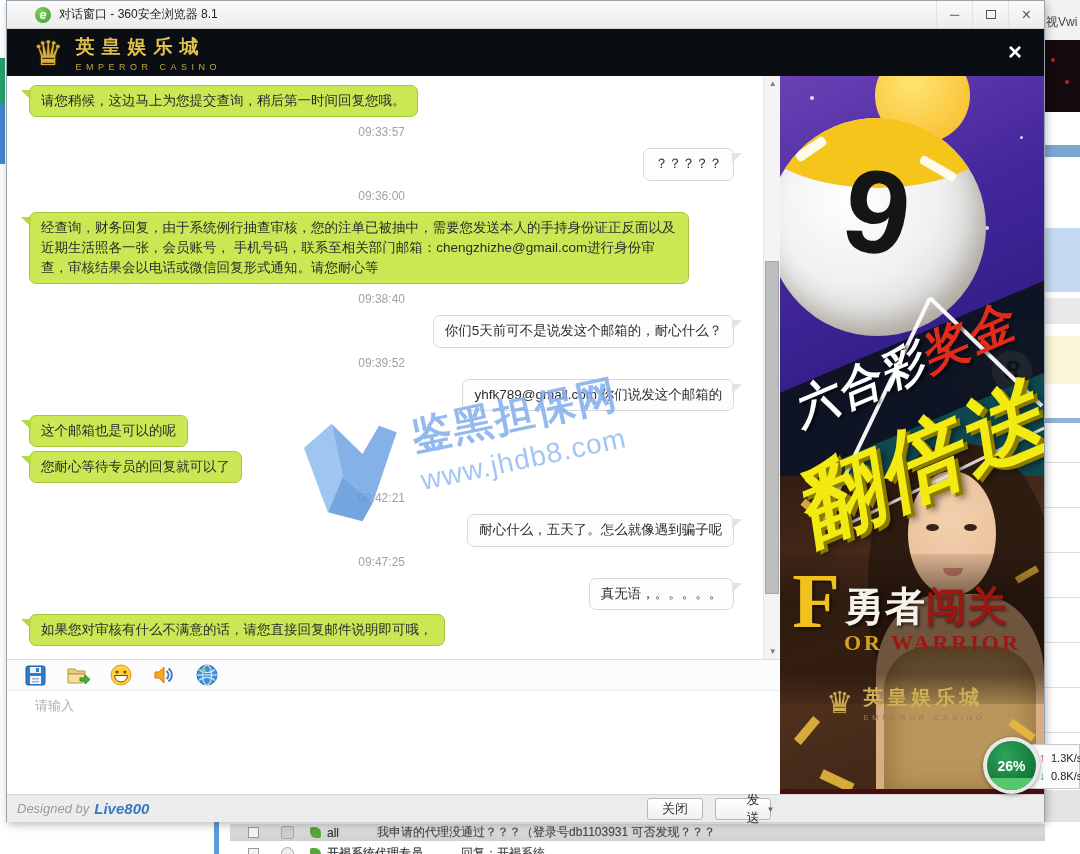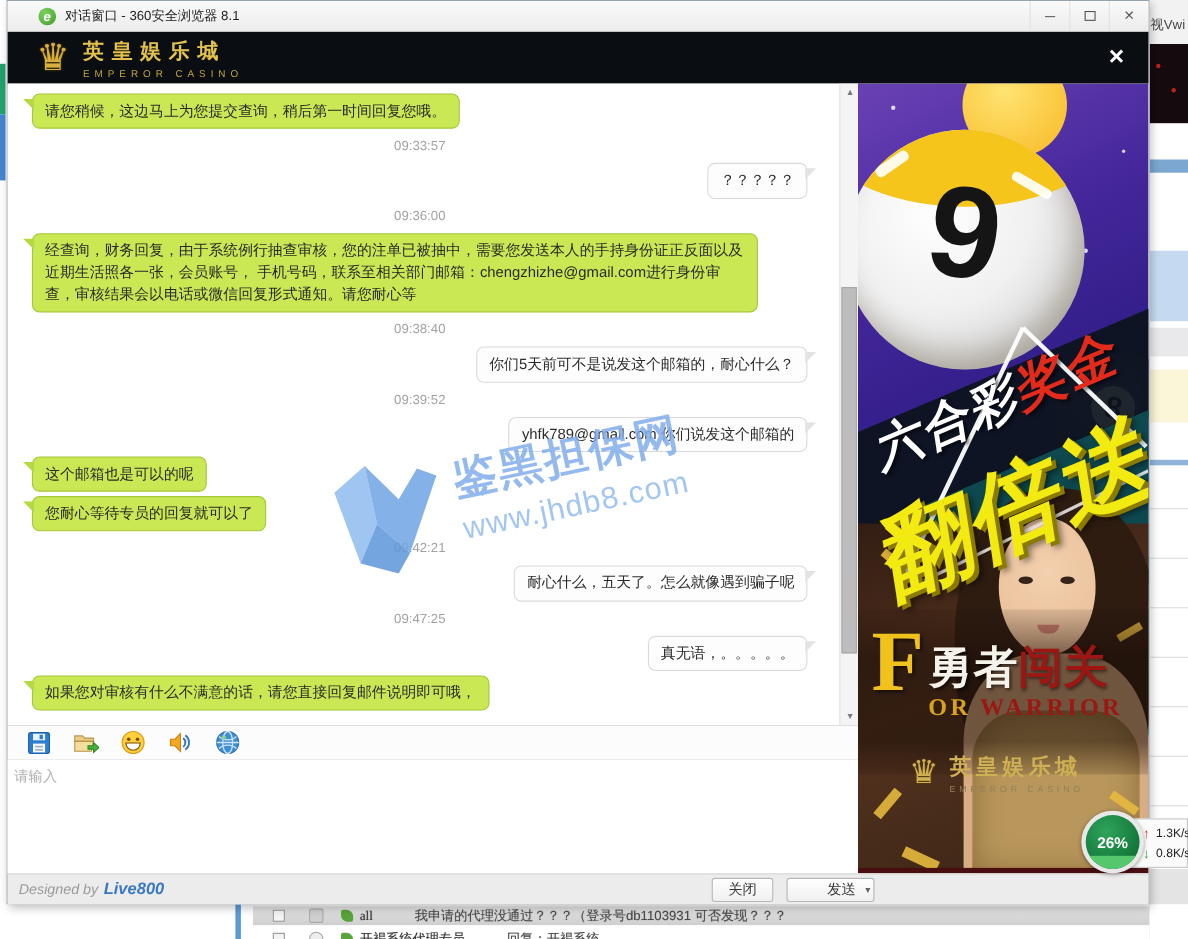--- a/index.html
+++ b/index.html
@@ -15,21 +15,21 @@
   .bgr-row { position:absolute; left:0; width:36px; }
   .bgr-line { position:absolute; left:0; width:36px; height:1px; background:#ddd; }
   .bg-bottom { position:absolute; left:0; top:822px; width:1045px; height:32px; background:#fff; overflow:hidden; }
   .bg-vline { position:absolute; left:214px; top:0; width:5px; height:32px; background:#5b9bd5; }
   .bgb-row1 { position:absolute; left:230px; top:2px; right:0; height:17px; background:linear-gradient(#e3e3e3,#cfcfcf); display:flex; align-items:center; }
   .bgb-row2 { position:absolute; left:230px; top:23px; right:0; height:16px; background:#fff; display:flex; align-items:center; }
   .bgb-check { width:11px; height:11px; border:1px solid #9a9a9a; background:#f4f4f4; margin-left:18px; }
   .bgb-ico { width:13px; height:13px; margin-left:22px; background:#cfcfcf; border:1px solid #a8a8a8; border-radius:2px; }
   .bgb-ico.circle { border-radius:50%; background:#eee; }
   .bgb-leaf { width:11px; height:11px; margin-left:16px; background:#57a43a; border-radius:2px 6px 2px 6px; }
-  .bgb-name { margin-left:6px; font-size:12px; color:#333; text-shadow:0 0 1px #999; white-space:nowrap;font-family:Liberation Serif, serif; }
+  .bgb-name { margin-left:6px; font-size:12px; color:#333; text-shadow:0 0 1px #999; white-space:nowrap; }
   .bgb-subj { margin-left:38px; font-size:12px; color:#4a4a4a; text-shadow:0 0 1px #999; white-space:nowrap; }
   .bg-left-sliver { position:absolute; left:0; top:28px; width:6px; height:794px; background:#fdfdfd; }
   .bg-left-sliver .g { position:absolute; left:0; top:30px; width:5px; height:46px; background:#23a06c; }
   .bg-left-sliver .b { position:absolute; left:0; top:76px; width:5px; height:60px; background:#4485cf; }
 
   
   .window { position:absolute; left:6px; top:0; width:1039px; height:822px; background:#fff; border:1px solid #98a4ad; box-shadow:2px 3px 8px rgba(0,0,0,.25); display:flex; flex-direction:column; }
   .titlebar { height:28px; background:linear-gradient(#fafafa,#ececec); border-bottom:1px solid #d4d4d4; display:flex; align-items:center; flex:none; }
   .app-icon { width:16px; height:16px; margin-left:28px; border-radius:50%; background:radial-gradient(circle at 35% 30%, #7ed05e, #3f9e2e); color:#fff; font-size:12px; font-weight:bold; font-style:italic; display:flex; align-items:center; justify-content:center; }
   .title-text { margin-left:8px; font-size:12px; color:#222; }
@@ -67,28 +67,28 @@
   .scroll-arrow { position:absolute; left:0; width:17px; height:15px; color:#7a7a7a; font-size:8px; display:flex; align-items:center; justify-content:center; }
   .scroll-arrow.down { bottom:0; }
   .scroll-thumb { position:absolute; left:1px; top:185px; width:14px; height:333px; background:#bdbdbd; border:1px solid #a6a6a6; }
 
   
   .toolbar { height:32px; background:#fcfcfc; border-top:1px solid #dedede; border-bottom:1px solid #ececec; display:flex; align-items:center; padding-left:16px; }
   .tool { width:24px; height:24px; margin-right:19px; display:flex; align-items:center; justify-content:center; cursor:pointer; }
 
   
   .composer { flex:1; position:relative; background:#fff; }
-  .composer textarea { width:100%; height:100%; border:none; outline:none; resize:none; padding:6px 6px; font-size:13px; color:#333; font-family:"Liberation Sans", sans-serif; }
+  .composer textarea { width:100%; height:100%; border:none; outline:none; resize:none; padding:6px 28px; font-size:13px; color:#333; font-family:"Liberation Sans", sans-serif; }
   .composer textarea::placeholder { color:#b0b0b0; }
   .footerbar { height:28px; background:#ececec; border-top:1px solid #d6d6d6; position:relative; display:flex; align-items:center; flex:none; }
   .designed { margin-left:10px; font-size:13px; font-style:italic; color:#9a9a9a; }
   .live800 { font-size:15px; font-weight:bold; font-style:italic; color:#3a78c0; margin-left:5px; }
   .fbtn { position:absolute; top:3px; height:22px; background:linear-gradient(#ffffff,#f0f0f0); border:1px solid #b8b8b8; border-radius:3px; font-size:13px; color:#333; display:flex; align-items:center; justify-content:center; cursor:pointer; }
   .fbtn.close { left:640px; width:56px; }
-  .fbtn.send { left:708px; width:80px;padding-left:35px; }
+  .fbtn.send { left:708px; width:56px;padding-left:35px; }
   .send-caret { font-size:8px; color:#666; margin-left:7px; }
 
   
   .ad { position:relative; width:264px; height:718px; overflow:hidden; cursor:pointer; }
   .ad-top { position:absolute; left:0; top:0; width:264px; height:445px; background:linear-gradient(155deg,#6a41b5 0%,#44279b 35%,#2f1c85 65%,#1e1468 100%); }
   .moon { position:absolute; left:95px; top:-28px; width:95px; height:95px; border-radius:50%; background:radial-gradient(circle at 40% 35%, #ffe473, #f7b822); }
   .sparkle { position:absolute; width:4px; height:4px; background:#fff; border-radius:50%; opacity:.8; }
   .ball9 { position:absolute; left:-12px; top:42px; width:218px; height:218px; border-radius:50%; overflow:hidden; background:radial-gradient(circle at 38% 35%, #ffffff, #f0f0f0 45%, #d5d5d5 75%, #b9b9b9); box-shadow:inset -8px -14px 24px rgba(60,40,0,.25); }
   .nine-stripe { position:absolute; left:-12%; top:-34%; width:124%; height:66%; background:#f6c51c; border-radius:50%; }
   .nine-num { position:absolute; left:0; top:26px; width:100%; text-align:center; font-size:118px; font-weight:bold; color:#151515; transform:rotate(9deg); }

